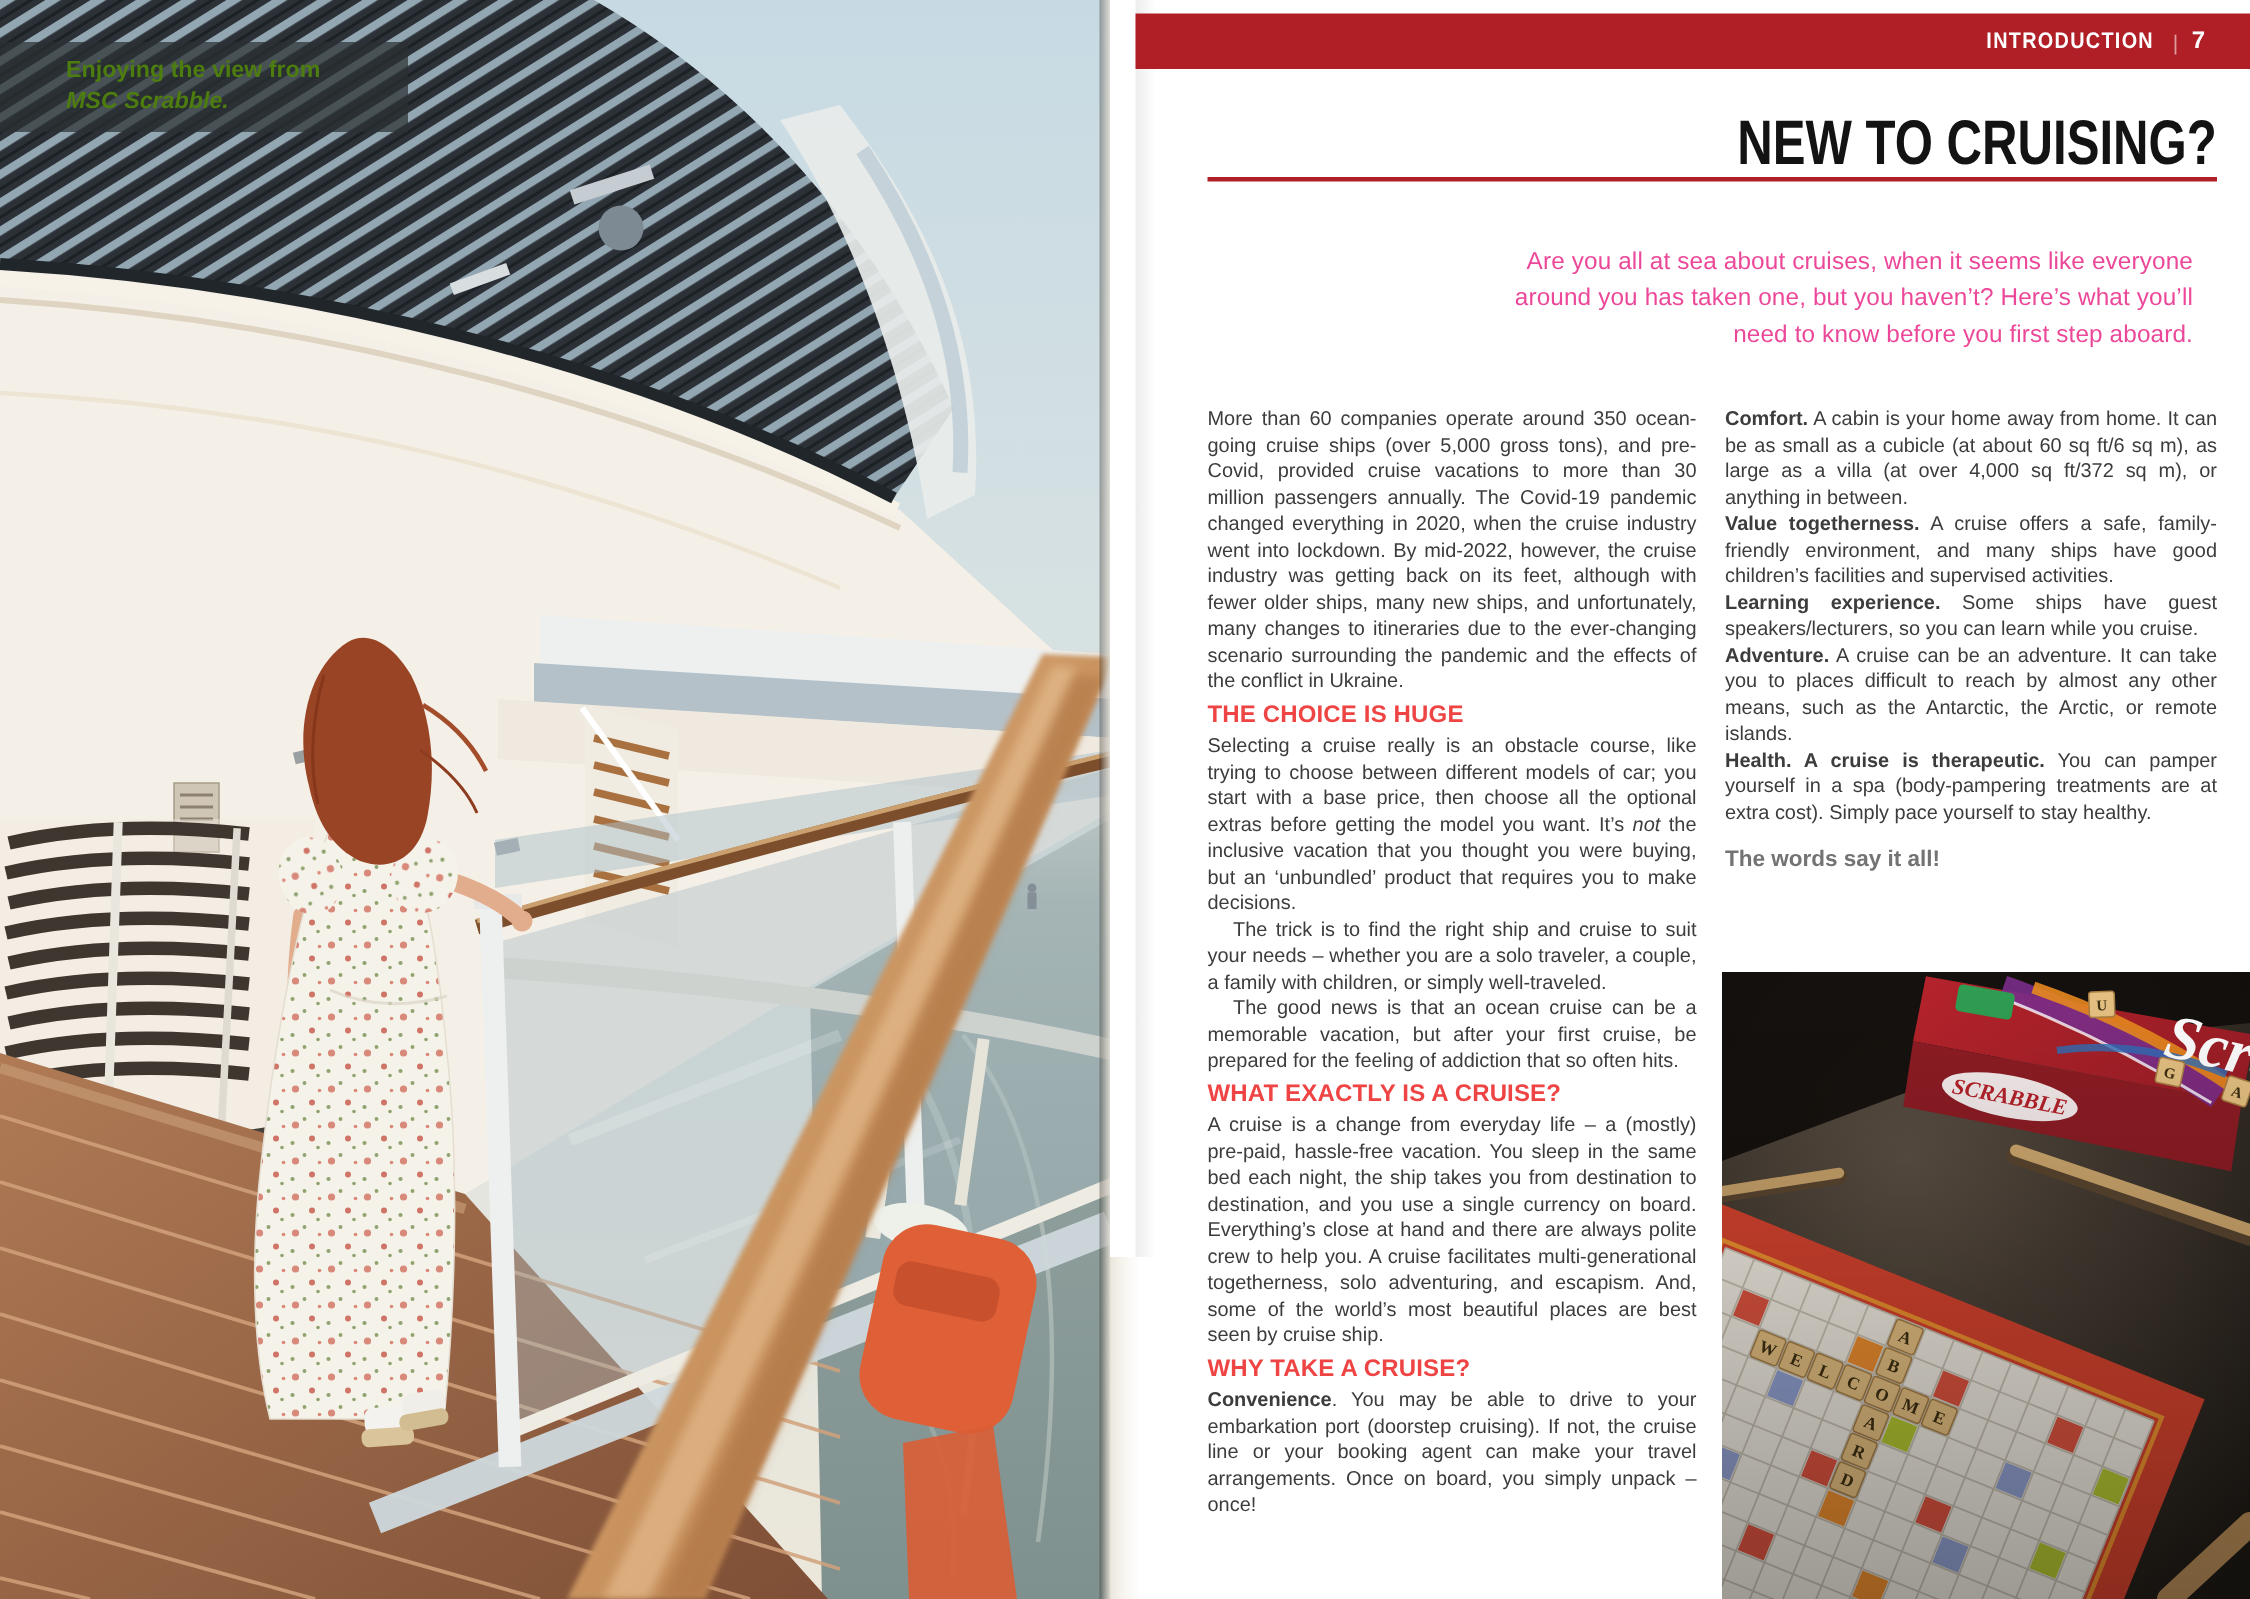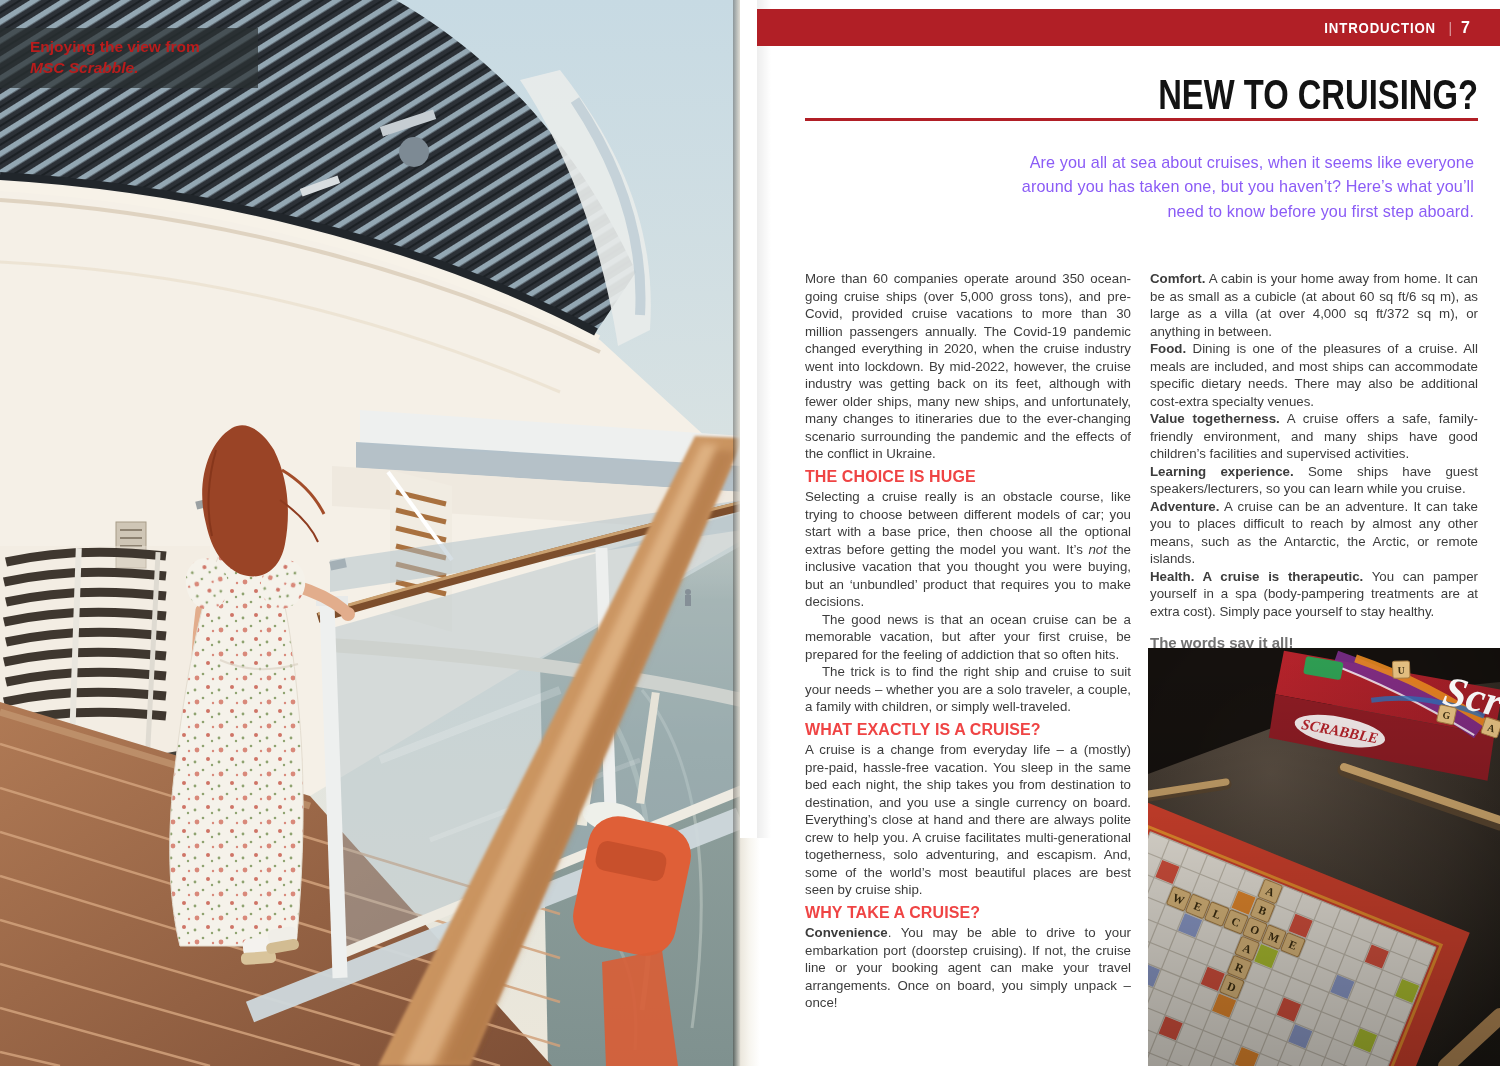--- a/index.html
+++ b/index.html
@@ -2,41 +2,41 @@
 <html lang="en" style="--accent-red: #b11f26; --caption-bg: rgba(42,48,50,0.72); --body-text: #3c3c3c; --heading-text: #0f0f0f; --sea-teal: #93a3a0; --deck-terracotta: #a8714e; --lifeboat-orange: #df5f37; --board-red: #d7432e; --tile-tan: #e6c182; --premium-red: #df5440; --premium-orange: #ef8f2f; --premium-green: #b5c832; --premium-blue: #93a2d3;"><head>
 <meta charset="utf-8">
 <style>
   html,body{margin:0;padding:0;background:#777;}
   #stage{position:relative;width:1500px;height:1066px;background:#fff;overflow:hidden;
          font-family:"Liberation Sans",sans-serif;}
   
   .page-left{position:absolute;left:0;top:0;width:740px;height:1066px;overflow:hidden;background:#cfdde4;}
   .page-left svg{display:block;width:740px;height:1066px;}
   .photo-caption{position:absolute;left:0;top:28px;min-width:210px;
-     background:var(--caption-bg,rgba(42,48,50,.72));color:#b91c1c;
-     padding:8px 18px 9px 30px;font-size:15.5px;font-weight:bold;line-height:1.38;}
+     background:var(--caption-bg,rgba(42,48,50,.72));color:#4d7c0f;
+     padding:8px 18px 9px 44px;font-size:15.5px;font-weight:bold;line-height:1.38;}
   .photo-caption .cap2{font-style:italic;}
   
   .gutter{position:absolute;left:733px;top:0;width:27px;height:1066px;
      background:linear-gradient(90deg,rgba(30,25,20,.35) 0%,rgba(236,232,222,1) 30%,#f7f5ef 60%,#ffffff 100%);}
   
   .page-right{position:absolute;left:740px;top:0;width:760px;height:838px;background:#fff;}
   .page-right::before{content:"";position:absolute;left:17px;top:0;bottom:0;width:14px;
      background:linear-gradient(90deg,rgba(0,0,0,.07),rgba(0,0,0,0));}
   .redbar{position:absolute;left:17px;right:0;top:9px;height:37px;background:var(--accent-red,#b11f26);
      color:#fff;display:flex;align-items:center;justify-content:flex-end;padding-right:30px;box-sizing:border-box;}
   .redbar .sec{font-weight:bold;font-size:15px;letter-spacing:1px;transform:scaleX(.88);transform-origin:100% 50%;}
   .redbar .sep{color:rgba(255,255,255,.55);margin:0 9px 0 12px;font-size:14px;}
   .redbar .pnum{font-weight:bold;font-size:16px;}
   .page-title{position:absolute;right:22px;top:74px;margin:0;font-size:42px;line-height:1;
      font-weight:bold;color:#131313;letter-spacing:0;white-space:nowrap;
      transform:scaleX(.78);transform-origin:100% 50%;}
   .title-rule{position:absolute;left:65px;right:22px;top:118px;height:3px;background:var(--accent-red,#b11f26);}
-  .intro{position:absolute;right:22px;top:146px;width:484px;margin:4px;text-align:right;
-     font-size:16.2px;line-height:1.5;color:#8b5cf6;letter-spacing:.1px;}
+  .intro{position:absolute;right:22px;top:146px;width:484px;margin:16px;text-align:right;
+     font-size:16.2px;line-height:1.5;color:#ec4899;letter-spacing:.1px;}
   .col{position:absolute;top:270px;width:326px;font-size:13.3px;line-height:17.5px;color:#3c3c3c;
      text-align:justify;hyphens:auto;-webkit-hyphens:auto;}
   .col1{left:65px;}
   .col2{left:410px;width:328px;}
   .col p{margin:0;}
   .col p.ind{text-indent:17px;}
   .col h2{font-size:16px;margin:5px 0 3px;color:#ef4444;letter-spacing:.1px;}
   .col .tagline{margin-top:14px;font-weight:bold;font-size:15px;color:#737373;text-align:left;}
   .photo-right{position:absolute;left:408px;top:648px;width:352px;height:418px;overflow:hidden;background:#241e18;}
   .photo-right svg{display:block;width:352px;height:418px;}
@@ -257,31 +257,30 @@
 
     <h1 class="page-title">NEW TO CRUISING?</h1>
     <div class="title-rule"></div>
 
     <p class="intro">Are you all at sea about cruises, when it seems like everyone around you has taken one, but you haven’t? Here’s what you’ll need to know before you first step aboard.</p>
 
     <div class="col col1">
       <p>More than 60 companies operate around 350 ocean-going cruise ships (over 5,000 gross tons), and pre-Covid, provided cruise vacations to more than 30 million passengers annually. The Covid-19 pandemic changed everything in 2020, when the cruise industry went into lockdown. By mid-2022, however, the cruise industry was getting back on its feet, although with fewer older ships, many new ships, and unfortunately, many changes to itineraries due to the ever-changing scenario surrounding the pandemic and the effects of the conflict in Ukraine.</p>
       <h2>THE CHOICE IS HUGE</h2>
       <p>Selecting a cruise really is an obstacle course, like trying to choose between different models of car; you start with a base price, then choose all the optional extras before getting the model you want. It’s <i>not</i> the inclusive vacation that you thought you were buying, but an ‘unbundled’ product that requires you to make decisions.</p>
+      <p class="ind">The trick is to find the right ship and cruise to suit your needs – whether you are a solo traveler, a couple, a family with children, or simply well-traveled.</p>
       <p class="ind">The good news is that an ocean cruise can be a memorable vacation, but after your first cruise, be prepared for the feeling of addiction that so often hits.</p>
-      <p class="ind">The trick is to find the right ship and cruise to suit your needs – whether you are a solo traveler, a couple, a family with children, or simply well-traveled.</p>
       <h2>WHAT EXACTLY IS A CRUISE?</h2>
       <p>A cruise is a change from everyday life – a (mostly) pre-paid, hassle-free vacation. You sleep in the same bed each night, the ship takes you from destination to destination, and you use a single currency on board. Everything’s close at hand and there are always polite crew to help you. A cruise facilitates multi-generational togetherness, solo adventuring, and escapism. And, some of the world’s most beautiful places are best seen by cruise ship.</p>
       <h2>WHY TAKE A CRUISE?</h2>
       <p><b>Convenience</b>. You may be able to drive to your embarkation port (doorstep cruising). If not, the cruise line or your booking agent can make your travel arrangements. Once on board, you simply unpack – once!</p>
     </div>
 
     <div class="col col2">
       <p><b>Comfort.</b> A cabin is your home away from home. It can be as small as a cubicle (at about 60 sq ft/6 sq m), as large as a villa (at over 4,000 sq ft/372 sq m), or anything in between.</p>
-      <p><b>Food.</b> Dining is one of the pleasures of a cruise. All meals are included, and most ships can accommodate specific dietary needs. There may also be additional cost-extra specialty venues.</p>
       <p><b>Value togetherness.</b> A cruise offers a safe, family-friendly environment, and many ships have good children’s facilities and supervised activities.</p>
       <p><b>Learning experience.</b> Some ships have guest speakers/lecturers, so you can learn while you cruise.</p>
       <p><b>Adventure.</b> A cruise can be an adventure. It can take you to places difficult to reach by almost any other means, such as the Antarctic, the Arctic, or remote islands.</p>
       <p><b>Health. A cruise is therapeutic.</b> You can pamper yourself in a spa (body-pampering treatments are at extra cost). Simply pace yourself to stay healthy.</p>
       <p class="tagline">The words say it all!</p>
     </div>
 
     <div class="photo-right">
       <svg id="scrabble-svg" viewBox="0 0 352 418" aria-hidden="true">
         <defs>

